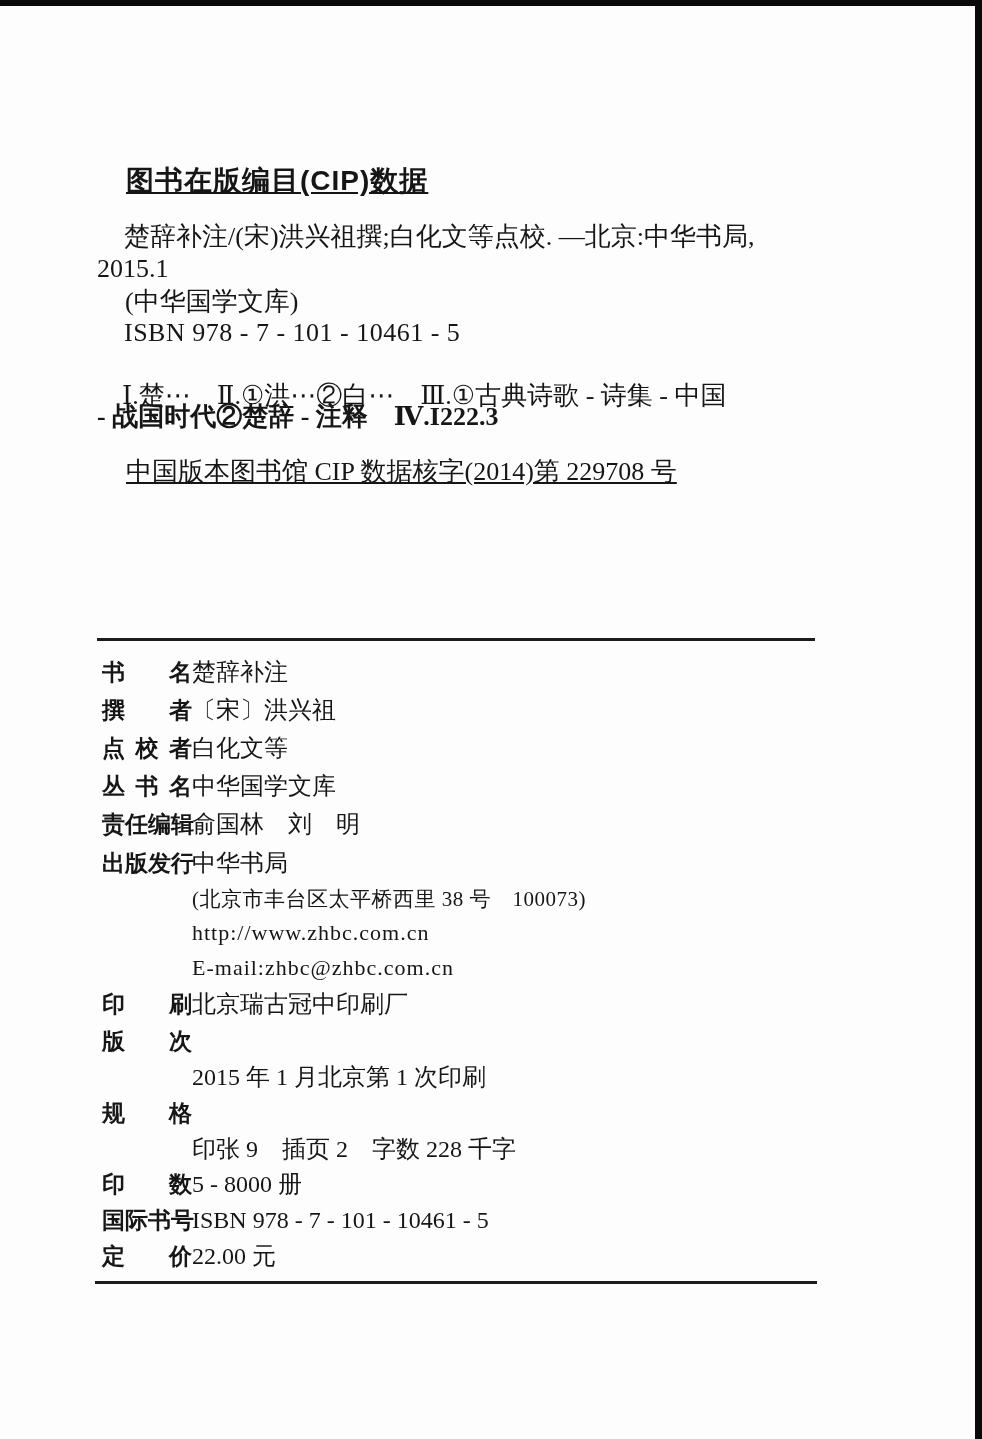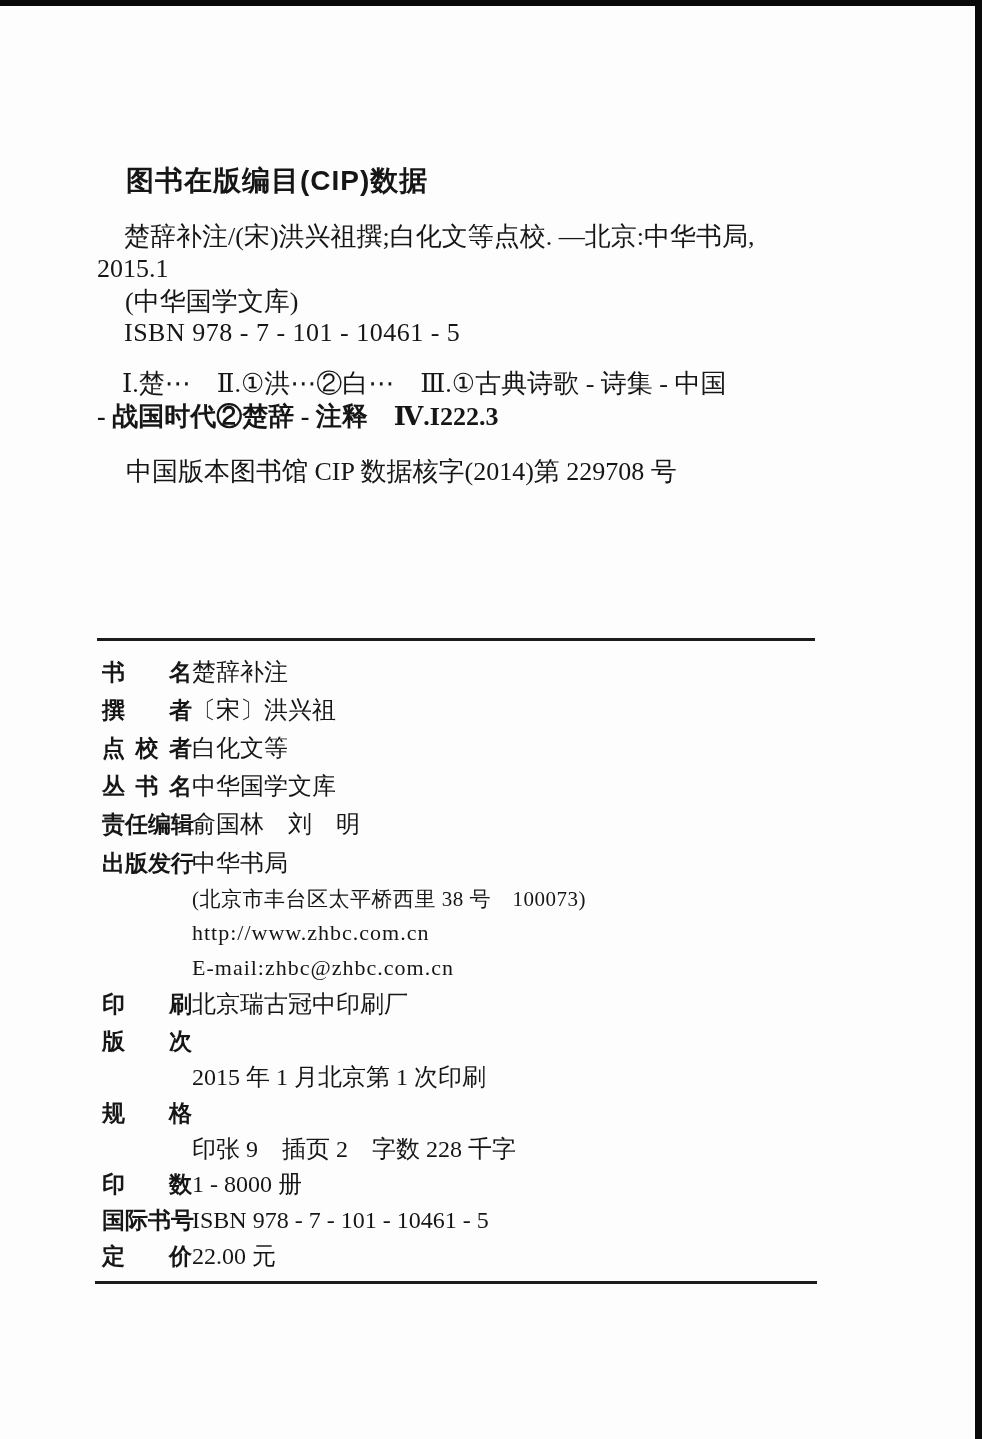--- a/index.html
+++ b/index.html
@@ -11,29 +11,30 @@
   }
   .edge-top{position:absolute;left:0;top:0;width:982px;height:6px;background:#0a0a0a;}
   .edge-right{position:absolute;right:0;top:0;width:7px;height:1439px;background:#0a0a0a;}
 
   
   .cip-heading{
     position:absolute;left:126px;top:164px;
     font-family:"Liberation Sans","DejaVu Sans",sans-serif;
     font-weight:bold;font-size:28px;line-height:34px;white-space:nowrap;
     letter-spacing:1px;
+    text-decoration:underline;
   }
   .cip-line{position:absolute;font-size:26px;line-height:32px;white-space:nowrap;text-align:right;}
   .cip-record1{left:97px;top:221px;padding-left:27px;}
   .cip-record2{left:97px;top:253px;}
   .cip-series{left:111px;top:286px;margin-left:14px;}
   .cip-isbn{left:124px;top:317px;letter-spacing:0.5px;}
-  .cip-class1{left:122px;top:368px;}
+  .cip-class1{left:122px;top:380px;}
   .cip-class2{left:97px;top:401px;font-weight:bold;}
-  .cip-note{left:126px;top:456px;}
+  .cip-note{left:126px;top:456px;text-decoration:underline;}
 
   
   .rule{position:absolute;background:#1c1c1c;height:3px;}
   .rule-top{left:97px;top:638px;width:718px;}
   .rule-bottom{left:95px;top:1281px;width:722px;}
 
   
   .colophon-row{
     position:absolute;left:102px;display:flex;align-items:flex-start;
     white-space:nowrap;
@@ -157,21 +158,21 @@
 </div>
 <div class="colophon-row r13">
   <span class="row-label"></span>
   <span class="row-value">印张 9　插页 2　字数 228 千字</span>
 </div>
 <div class="colophon-row r14">
   <span class="row-label char-justify cj-active">
       <span>印</span>
       <span>数</span>
     </span>
-  <span class="row-value">1 - 8000 册</span>
+  <span class="row-value">5 - 8000 册</span>
 </div>
 <div class="colophon-row r15">
   <span class="row-label char-justify cj-active">
       <span>国</span>
       <span>际</span>
       <span>书</span>
       <span>号</span>
     </span>
   <span class="row-value">ISBN 978 - 7 - 101 - 10461 - 5</span>
 </div>

